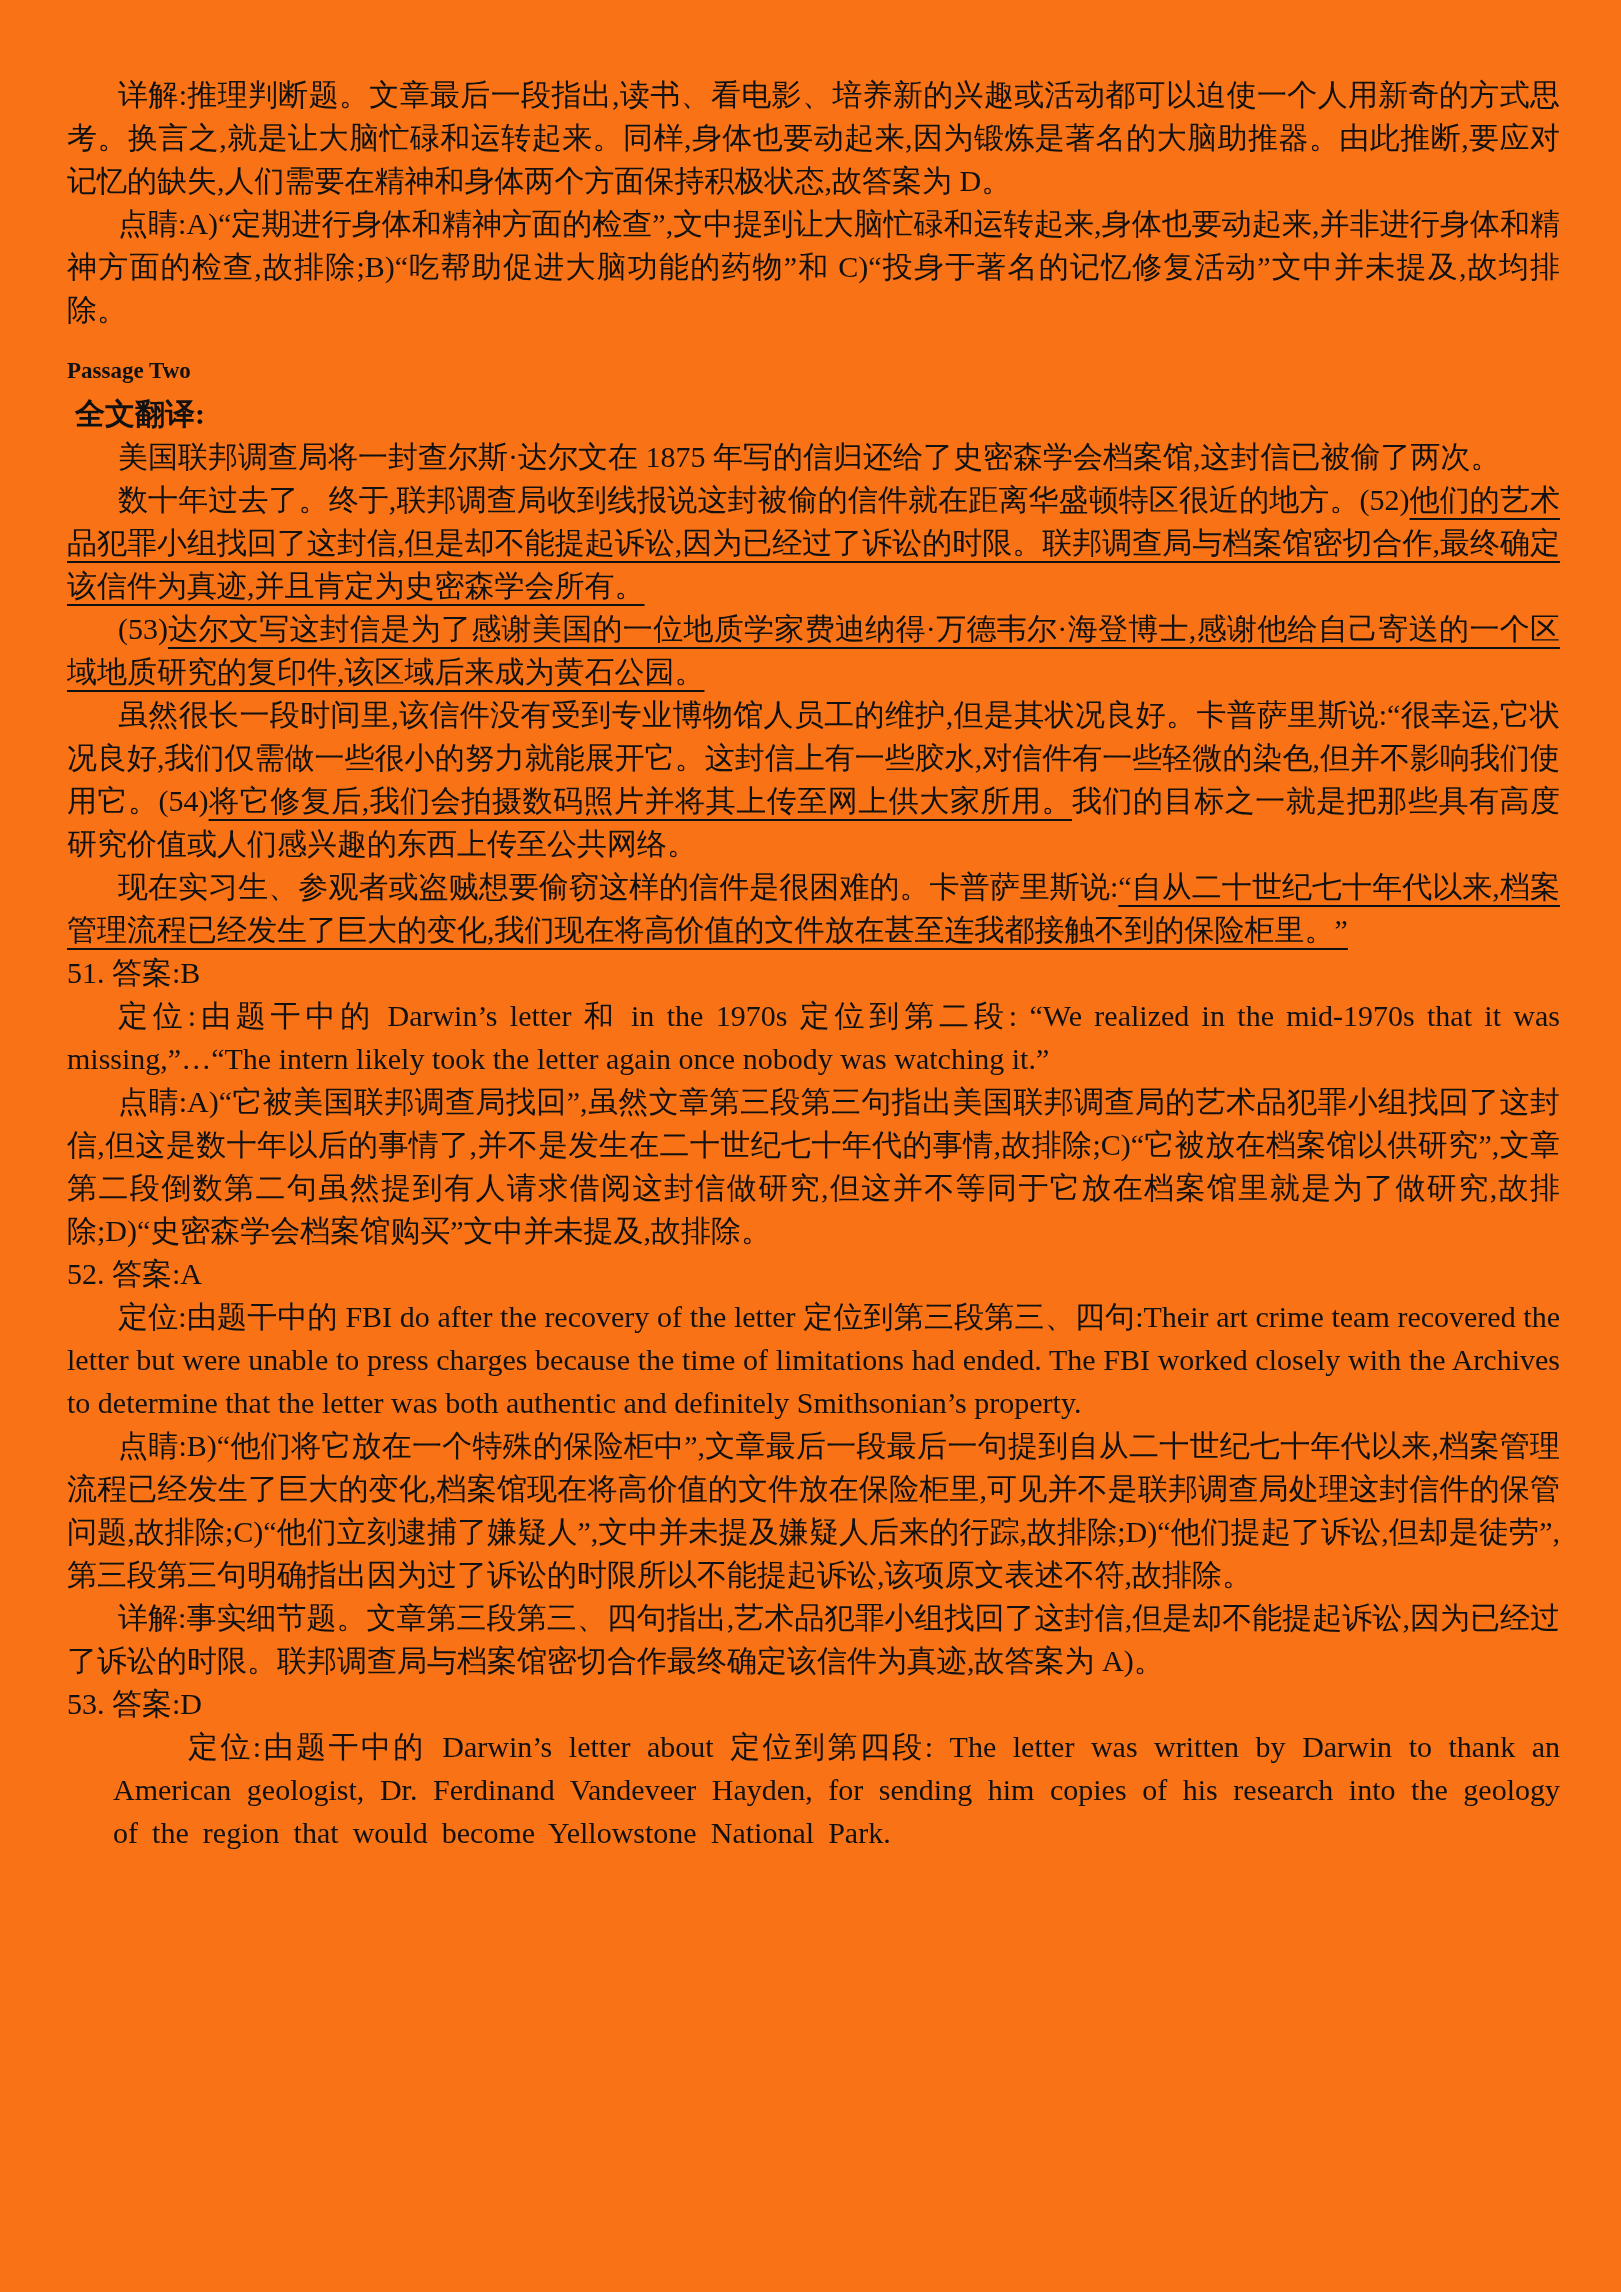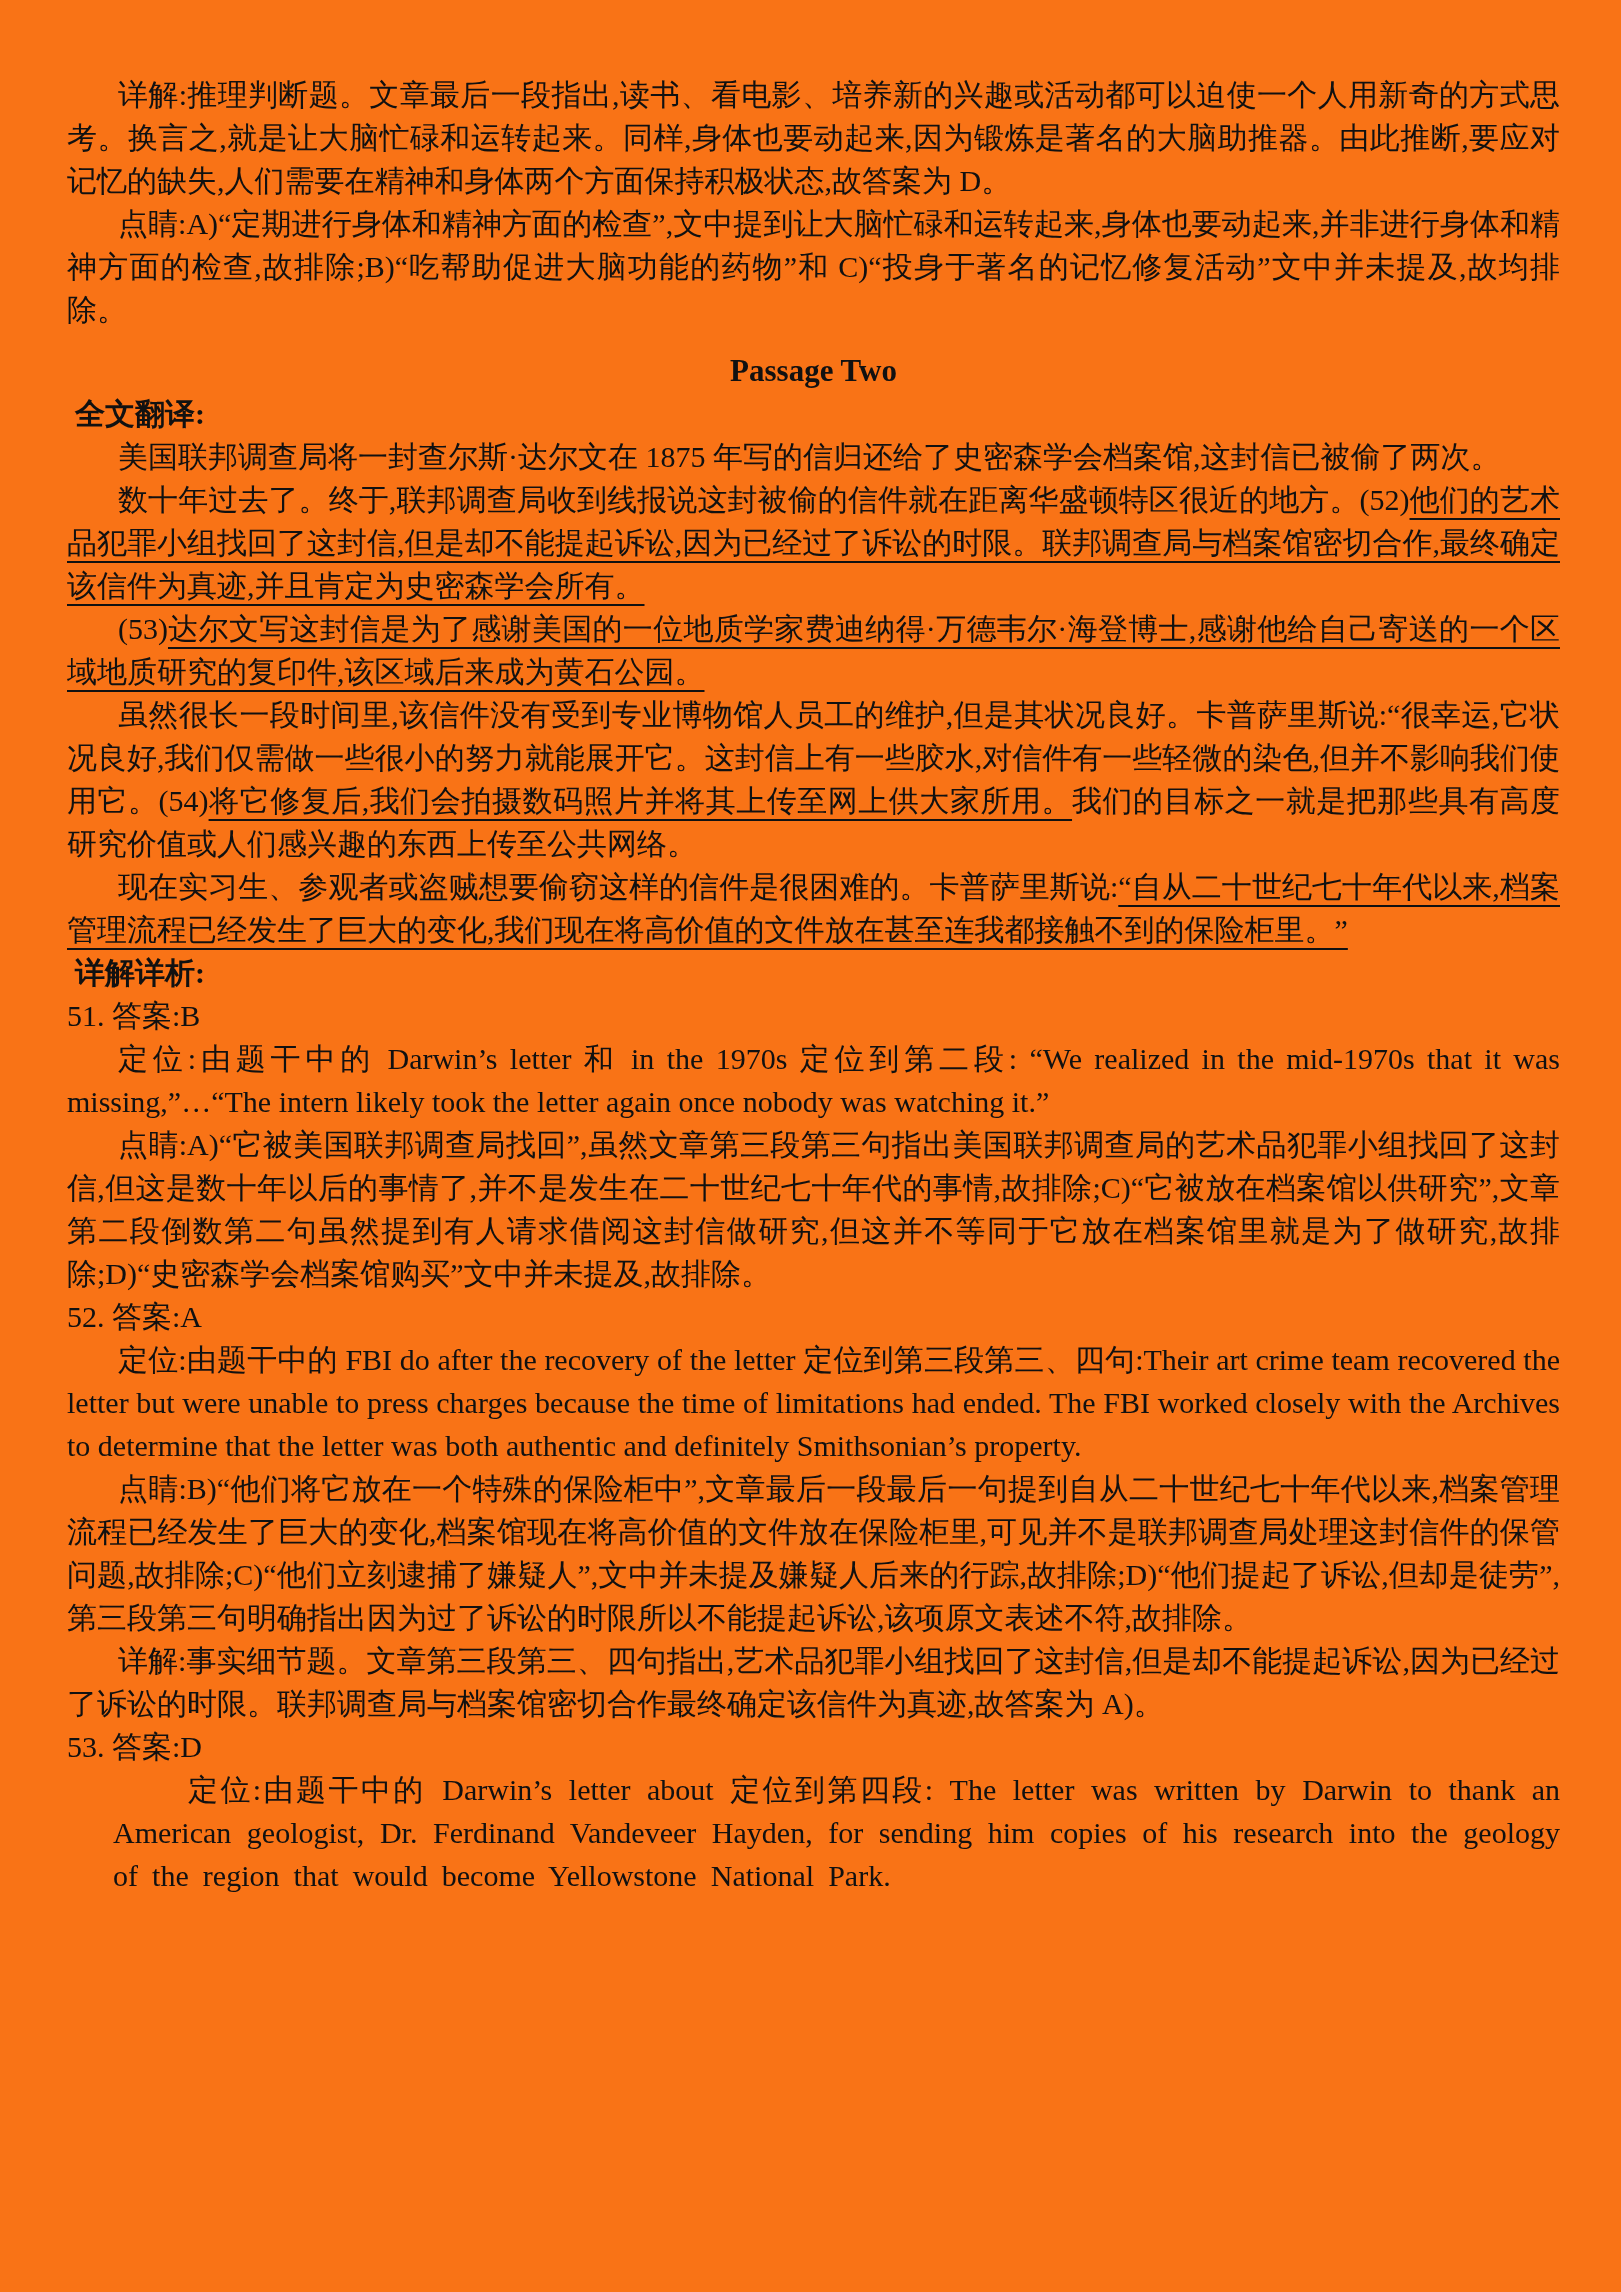--- a/index.html
+++ b/index.html
@@ -21,25 +21,25 @@
   }
   .page p {
     margin: 0;
     text-align: justify;
     text-justify: inter-ideograph;
   }
   p.para   { text-indent: 1.7em; }
   p.plain  { text-indent: 0; }
   p.heading { text-indent: 0; font-weight: bold; margin-left: 8px; }
   p.center {
-    text-align: center;
+    text-align: left;
     text-indent: 0;
     font-weight: bold;
     margin-top: 17.6px;
-    font-size: 31px;
+    font-size: 23px;
   }
   p.loose {
     text-indent: 2.5em;
     word-spacing: 0.22em;
     margin-left: 46px;
   }
   .u {
     text-decoration: underline;
     text-underline-offset: 7.8px;
     text-decoration-thickness: 2px;
@@ -52,21 +52,20 @@
   <div id="doc">
       <p class="para"><span>详解:推理判断题。文章最后一段指出,读书、看电影、培养新的兴趣或活动都可以迫使一个人用新奇的方式思考。换言之,就是让大脑忙碌和运转起来。同样,身体也要动起来,因为锻炼是著名的大脑助推器。由此推断,要应对记忆的缺失,人们需要在精神和身体两个方面保持积极状态,故答案为 D。</span></p>
       <p class="para"><span>点睛:A)“定期进行身体和精神方面的检查”,文中提到让大脑忙碌和运转起来,身体也要动起来,并非进行身体和精神方面的检查,故排除;B)“吃帮助促进大脑功能的药物”和 C)“投身于著名的记忆修复活动”文中并未提及,故均排除。</span></p>
       <p class="center"><span>Passage Two</span></p>
       <p class="heading"><span>全文翻译:</span></p>
       <p class="para"><span>美国联邦调查局将一封查尔斯·达尔文在 1875 年写的信归还给了史密森学会档案馆,这封信已被偷了两次。</span></p>
       <p class="para"><span>数十年过去了。终于,联邦调查局收到线报说这封被偷的信件就在距离华盛顿特区很近的地方。(52)</span><span class="u">他们的艺术品犯罪小组找回了这封信,但是却不能提起诉讼,因为已经过了诉讼的时限。联邦调查局与档案馆密切合作,最终确定该信件为真迹,并且肯定为史密森学会所有。</span></p>
       <p class="para"><span>(53)</span><span class="u">达尔文写这封信是为了感谢美国的一位地质学家费迪纳得·万德韦尔·海登博士,感谢他给自己寄送的一个区域地质研究的复印件,该区域后来成为黄石公园。</span></p>
       <p class="para"><span>虽然很长一段时间里,该信件没有受到专业博物馆人员工的维护,但是其状况良好。卡普萨里斯说:“很幸运,它状况良好,我们仅需做一些很小的努力就能展开它。这封信上有一些胶水,对信件有一些轻微的染色,但并不影响我们使用它。(54)</span><span class="u">将它修复后,我们会拍摄数码照片并将其上传至网上供大家所用。</span><span>我们的目标之一就是把那些具有高度研究价值或人们感兴趣的东西上传至公共网络。</span></p>
       <p class="para"><span>现在实习生、参观者或盗贼想要偷窃这样的信件是很困难的。卡普萨里斯说:</span><span class="u">“自从二十世纪七十年代以来,档案管理流程已经发生了巨大的变化,我们现在将高价值的文件放在甚至连我都接触不到的保险柜里。”</span></p>
-      <p class="heading"><span>详解详析:</span></p>
       <p class="plain"><span>51. 答案:B</span></p>
       <p class="para"><span>定位:由题干中的 Darwin’s letter 和 in the 1970s 定位到第二段: “We realized in the mid-1970s that it was missing,”…“The intern likely took the letter again once nobody was watching it.”</span></p>
       <p class="para"><span>点睛:A)“它被美国联邦调查局找回”,虽然文章第三段第三句指出美国联邦调查局的艺术品犯罪小组找回了这封信,但这是数十年以后的事情了,并不是发生在二十世纪七十年代的事情,故排除;C)“它被放在档案馆以供研究”,文章第二段倒数第二句虽然提到有人请求借阅这封信做研究,但这并不等同于它放在档案馆里就是为了做研究,故排除;D)“史密森学会档案馆购买”文中并未提及,故排除。</span></p>
       <p class="plain"><span>52. 答案:A</span></p>
       <p class="para"><span>定位:由题干中的 FBI do after the recovery of the letter 定位到第三段第三、四句:Their art crime team recovered the letter but were unable to press charges because the time of limitations had ended. The FBI worked closely with the Archives to determine that the letter was both authentic and definitely Smithsonian’s property.</span></p>
       <p class="para"><span>点睛:B)“他们将它放在一个特殊的保险柜中”,文章最后一段最后一句提到自从二十世纪七十年代以来,档案管理流程已经发生了巨大的变化,档案馆现在将高价值的文件放在保险柜里,可见并不是联邦调查局处理这封信件的保管问题,故排除;C)“他们立刻逮捕了嫌疑人”,文中并未提及嫌疑人后来的行踪,故排除;D)“他们提起了诉讼,但却是徒劳”,第三段第三句明确指出因为过了诉讼的时限所以不能提起诉讼,该项原文表述不符,故排除。</span></p>
       <p class="para"><span>详解:事实细节题。文章第三段第三、四句指出,艺术品犯罪小组找回了这封信,但是却不能提起诉讼,因为已经过了诉讼的时限。联邦调查局与档案馆密切合作最终确定该信件为真迹,故答案为 A)。</span></p>
       <p class="plain"><span>53. 答案:D</span></p>
       <p class="loose"><span>定位:由题干中的 Darwin’s letter about 定位到第四段: The letter was written by Darwin to thank an American geologist, Dr. Ferdinand Vandeveer Hayden, for sending him copies of his research into the geology of the region that would become Yellowstone National Park.</span></p>
     </div>

